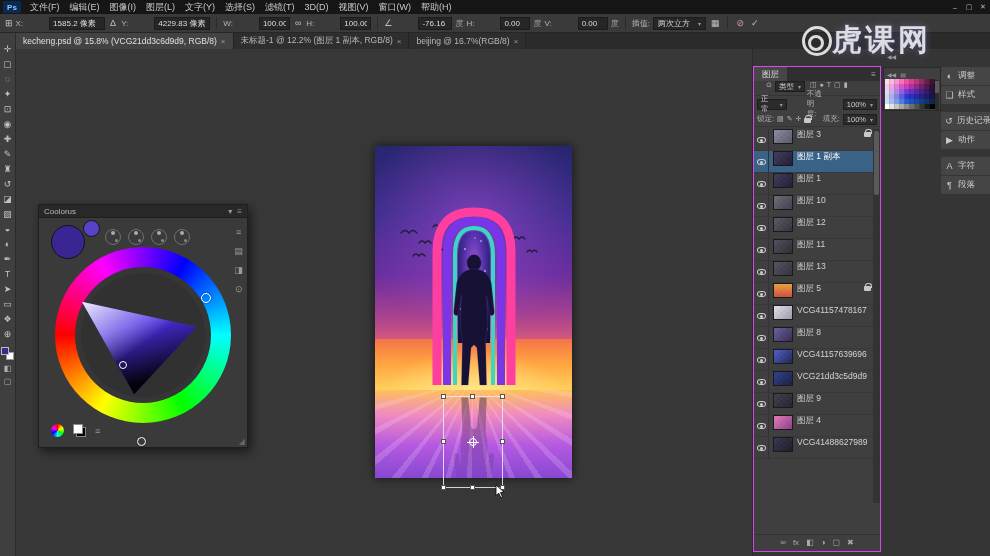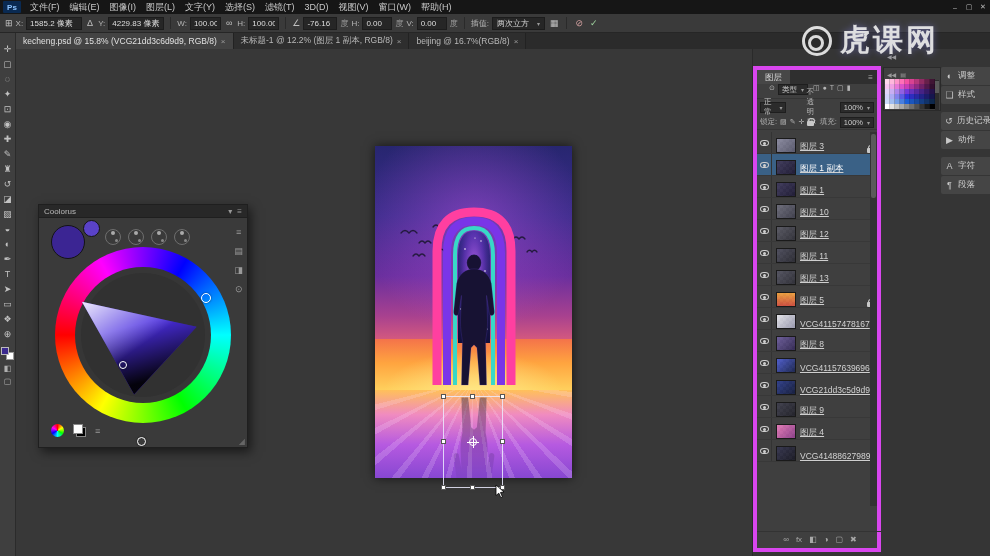--- a/index.html
+++ b/index.html
@@ -12,21 +12,21 @@
   .menu-item { font-size:9px; color:#c8c8c8; padding:0 5px; height:14px; line-height:14px; cursor:default; }
   .win-controls { margin-left:auto; display:flex; }
   .win-btn { width:14px; height:12px; font-size:7px; color:#bbb; display:flex; align-items:center; justify-content:center; }
 
   
   .optionsbar { position:absolute; left:0; top:14px; width:990px; height:19px; background:#3a3a3a; border-bottom:1px solid #262626; display:flex; align-items:center; gap:3px; padding:0 5px; font-size:8px; z-index:9; }
   .opt-label { color:#b5b5b5; }
   .opt-unit { color:#9a9a9a; }
   .opt-icon { color:#c0c0c0; font-size:9px; }
   .opt-btn { color:#c0c0c0; font-size:9px; padding:0 2px; cursor:default; }
-  .opt-input { background:#262626; border:1px solid #1c1c1c; color:#ddd; font-size:8px; height:13px; padding:0 3px; font-family:"Liberation Sans",sans-serif; }
+  .opt-input { background:#262626; border:1px solid #1c1c1c; color:#ddd; font-size:8px; height:13px; padding:0 3px; font-family:"Liberation Sans",sans-serif;margin-left:23px; }
   .w56{width:56px}.w44{width:31px}.w34{width:34px}.w30{width:30px}
   .opt-select { background:#262626; border:1px solid #1c1c1c; height:13px; display:flex; align-items:center; gap:8px; padding:0 4px; font-size:8px; color:#ddd; }
   .vsep { width:1px; height:12px; background:#2a2a2a; margin:0 3px; }
   .commit { color:#9fd49f; } .cancel { color:#d4a0a0; }
 
   
   .tabsbar { position:absolute; left:16px; top:33px; width:974px; height:16px; background:#2b2b2b; display:flex; z-index:8; }
   .doc-tab { display:flex; align-items:center; gap:4px; padding:0 7px; font-size:8.5px; color:#b8b8b8; background:#2e2e2e; border-right:1px solid #222; white-space:nowrap; }
   .doc-tab.active { background:#434343; color:#e0e0e0; }
   .tab-close { color:#9a9a9a; font-size:8px; }
@@ -96,34 +96,34 @@
   .cw-bw::before { content:""; position:absolute; left:0; top:0; width:8px; height:8px; background:#fff; border:1px solid #888; z-index:1; }
   .cw-bw::after { content:""; position:absolute; right:0; bottom:0; width:8px; height:8px; background:#000; border:1px solid #888; }
   .cw-glyph { font-size:9px; color:#999; }
   .grip { position:absolute; right:2px; bottom:1px; font-size:8px; color:#666; }
 
   
   .right { position:absolute; left:752px; top:49px; width:238px; height:507px; background:#353535; border-left:1px solid #2a2a2a; z-index:5; }
   .collapsebar { position:absolute; left:130px; top:4px; width:104px; height:11px; font-size:6px; color:#9a9a9a; padding-left:4px; }
 
   
-  .lpanel { position:absolute; left:0; top:17px; width:128px; height:486px; background:#3f3f3f; border:4px solid #d946ef; }
+  .lpanel { position:absolute; left:0; top:17px; width:128px; height:486px; background:#3f3f3f; border:1px solid #d946ef; }
   .lp-tabrow { height:14px; background:#2f2f2f; display:flex; align-items:center; }
   .lp-tab { background:#474747; color:#ddd; font-size:8.5px; height:14px; line-height:14px; padding:0 8px; }
   .lp-menu { margin-left:auto; padding-right:4px; font-size:8px; color:#aaa; }
   .lp-filter { height:15px; display:flex; gap:3px; padding:0 12px; border-bottom:1px solid #353535; font-size:7.5px; }
   .lp-filter .ficon { color:#b5b5b5; font-size:7px; }
   .lp-mini-select { background:#2b2b2b; border:1px solid #1e1e1e; height:11px; display:flex; align-items:center; gap:4px; padding:0 3px; font-size:7.5px; color:#ccc; }
   .lp-blend { height:16px; display:flex; align-items:center; gap:20px; padding:0 3px; font-size:7.5px; }
   .lp-lock { height:15px; display:flex; align-items:center; gap:3px; padding:0 3px; font-size:7.5px; border-bottom:1px solid #353535; }
   .licon { color:#b5b5b5; font-size:7px; }
   .lp-label { color:#b0b0b0; }
   .caret { font-size:6px; color:#999; }
   .lp-list { position:absolute; left:0; top:62px; width:119px; }
-  .lrow { display:flex; align-items:flex-end; height:22px; border-bottom:1px solid #383838; padding-right:2px;text-decoration:underline; }
+  .lrow { display:flex; align-items:flex-start; height:22px; border-bottom:1px solid #383838; padding-right:2px; }
   .lrow.selected { background:#3a6186; }
   .lrow.selected .lname { color:#fff; }
   .eyecell { width:15px; display:flex; align-items:center; justify-content:center; border-right:1px solid #333; align-self:stretch; }
   .eye { width:9px; height:6px; border:1px solid #cfcfcf; border-radius:50% / 60%; position:relative; }
   .eye::after { content:""; position:absolute; left:2px; top:1px; width:3px; height:3px; border-radius:50%; background:#cfcfcf; }
   .thumb { width:20px; height:15px; margin:0 4px; border:1px solid #1a1a1a; position:relative;
            background:repeating-conic-gradient(#b8b8b8 0% 25%, #7d7d7d 0% 50%); background-size:6px 6px; flex:none; }
   .fillimg { position:absolute; inset:0; opacity:.92; }
   .lname { flex:1; font-size:8.5px; color:#d2d2d2; white-space:nowrap; overflow:hidden; }
   .padlock { display:none; }
@@ -142,21 +142,21 @@
   .swscroll::before { content:""; position:absolute; left:0; top:1px; width:4px; height:12px; background:#5a5a5a; }
 
   
   .dock { position:absolute; left:188px; top:18px; width:50px; }
   .dock-item { height:18px; margin-bottom:1px; background:#454545; border-radius:2px 0 0 2px; display:flex; align-items:center; gap:3px; padding-left:3px; }
   .dock-item.gap { margin-top:8px; }
   .dock-icon { width:11px; font-size:9px; color:#c8c8c8; text-align:center; }
   .dock-label { font-size:8.5px; color:#cfcfcf; white-space:nowrap; }
 
   
-  .watermark { position:absolute; left:802px; top:20px; z-index:60; display:flex; align-items:center; gap:8px; opacity:.9; pointer-events:none; }
+  .watermark { position:absolute; left:802px; top:20px; z-index:60; display:flex; align-items:center; gap:0; opacity:.9; pointer-events:none; }
   .wmlogo { width:30px; height:30px; border:3px solid rgba(255,255,255,.92); border-radius:50%; position:relative; }
   .wmlogo::before { content:""; position:absolute; width:10px; height:10px; border:3px solid rgba(255,255,255,.92); border-radius:50%; left:3px; top:6px; }
   .wmtext { font-size:30px; font-weight:bold; color:rgba(255,255,255,.92); letter-spacing:3px; text-shadow:0 0 7px rgba(140,140,255,.5); }
 </style>
 </head>
 <body>
 
 <div class="titlebar">
   <div class="ps-logo">Ps</div>
   <div style="display:flex">

